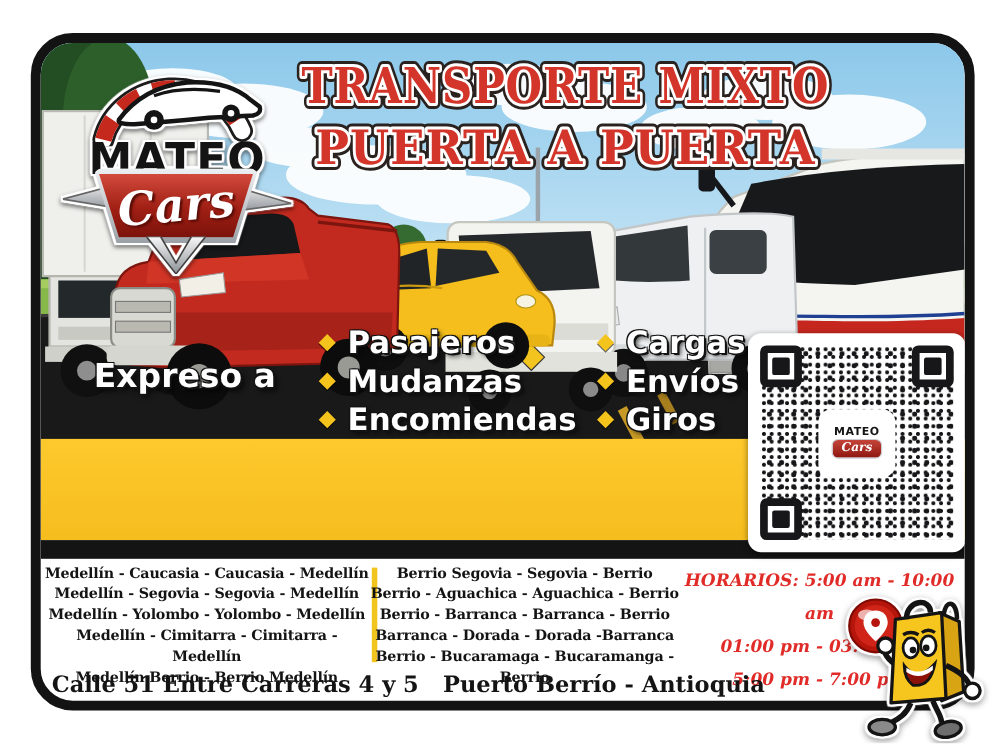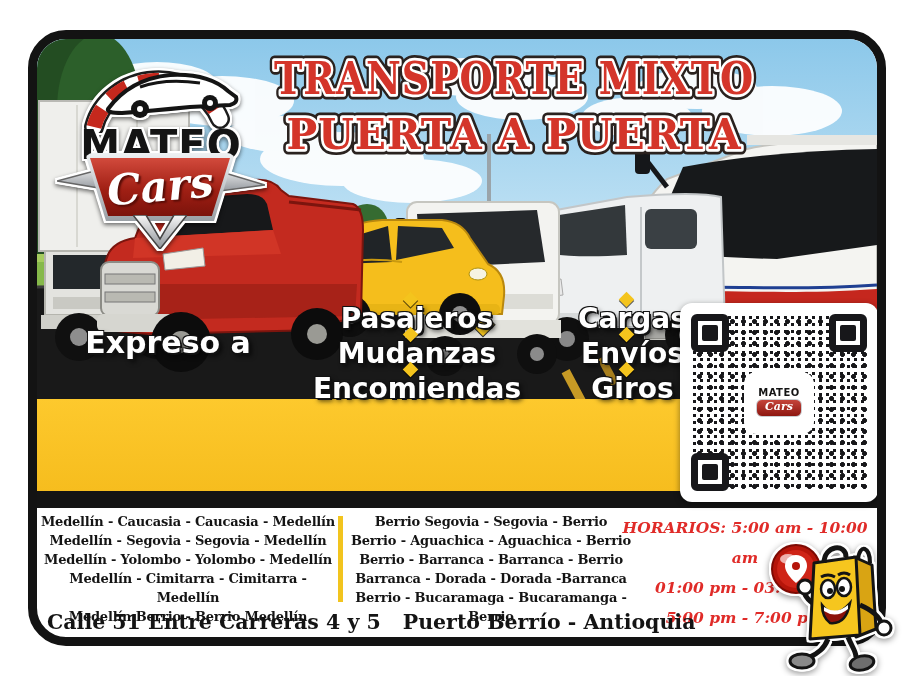--- a/index.html
+++ b/index.html
@@ -30,21 +30,21 @@
   .title-svg .outline{stroke:#2a221f;stroke-width:11px;fill:none;stroke-linejoin:round;}
   .title-svg .fillt{stroke:#ffffff;stroke-width:5.5px;fill:#d4352a;paint-order:stroke;stroke-linejoin:round;}
   
   .shadowed{color:#fff;text-shadow:2px 2px 0 #121212,-1px -1px 0 #121212,1px -1px 0 #121212,
             -1px 1px 0 #121212,3px 3px 5px rgba(0,0,0,.75);}
   .tagline{position:absolute;left:5px;top:286px;width:252px;text-align:center;z-index:3;
            font:800 30px/36px "DejaVu Sans",sans-serif;}
   .svc-col{position:absolute;top:255px;z-index:3;}
   .svc-col.left{left:255px;width:250px;}
   .svc-col.right{left:508px;width:175px;}
-  .svc{display:flex;align-items:center;height:35px;font:800 28px/1 "DejaVu Sans",sans-serif;flex-direction:column;}
+  .svc{display:flex;align-items:center;height:35px;font:800 28px/1 "DejaVu Sans",sans-serif;}
   .diamond{display:inline-block;width:11px;height:11px;background:#f4c41d;transform:rotate(45deg);
            margin-right:13px;box-shadow:1px 1px 0 rgba(0,0,0,.6);flex:0 0 auto;}
   
   .band{position:absolute;left:0;top:360px;width:840px;height:92px;
         background:linear-gradient(#fdc92d,#f6bd1e);z-index:2;}
   .strip{position:absolute;left:0;top:452px;width:840px;height:17px;background:#141414;z-index:2;}
   .contact{position:absolute;left:0;top:362px;width:645px;z-index:3;}
   .phone-row{display:flex;align-items:center;justify-content:center;gap:7px;height:52px;margin-top:4px;}
   .phone-num{font:800 45px/1 "DejaVu Sans",sans-serif;color:#161616;letter-spacing:1px;}
   .email-row{display:flex;align-items:center;justify-content:center;gap:11px;height:34px;}
@@ -63,21 +63,21 @@
            background:#fff;border-radius:9px;display:flex;flex-direction:column;align-items:center;
            justify-content:center;gap:1px;box-shadow:0 0 0 3px #fff;}
   .qr-logo .m{font:800 10px/1 "DejaVu Sans",sans-serif;color:#141414;letter-spacing:.5px;}
   .qr-logo .c{font:italic bold 11px/1.3 "DejaVu Serif",serif;color:#fff;
               background:linear-gradient(#c5443a,#8e1710);padding:0 8px 1px;border-radius:6px;
               border:1px solid #c9ccd0;}
   
   .routes{position:absolute;top:473px;font:bold 13px/19px "DejaVu Serif",serif;color:#141414;
           text-align:center;z-index:3;letter-spacing:-0.2px;}
   .routes.c1{left:2px;width:298px;}
-  .routes.c2{left:310px;width:288px;}
+  .routes.c2{left:296px;width:288px;}
   .divider{position:absolute;left:301px;top:477px;width:5px;height:86px;background:#f2c41e;z-index:3;}
   .schedule{position:absolute;left:578px;top:474px;width:260px;text-align:center;z-index:3;
             font:italic bold 15.5px/30px "DejaVu Serif",serif;color:#e02b28;}
   .address{position:absolute;left:10px;top:570px;width:630px;white-space:nowrap;z-index:3;
            font:bold 20.5px/26px "DejaVu Serif",serif;color:#141414;display:flex;gap:22px;}
   
   .mascot{position:absolute;left:758px;top:533px;z-index:30;
           filter:drop-shadow(2px 0 0 #fff) drop-shadow(-2px 0 0 #fff) drop-shadow(0 2px 0 #fff)
                  drop-shadow(0 -2px 0 #fff) drop-shadow(0 2px 3px rgba(0,0,0,.4));}
 </style>

